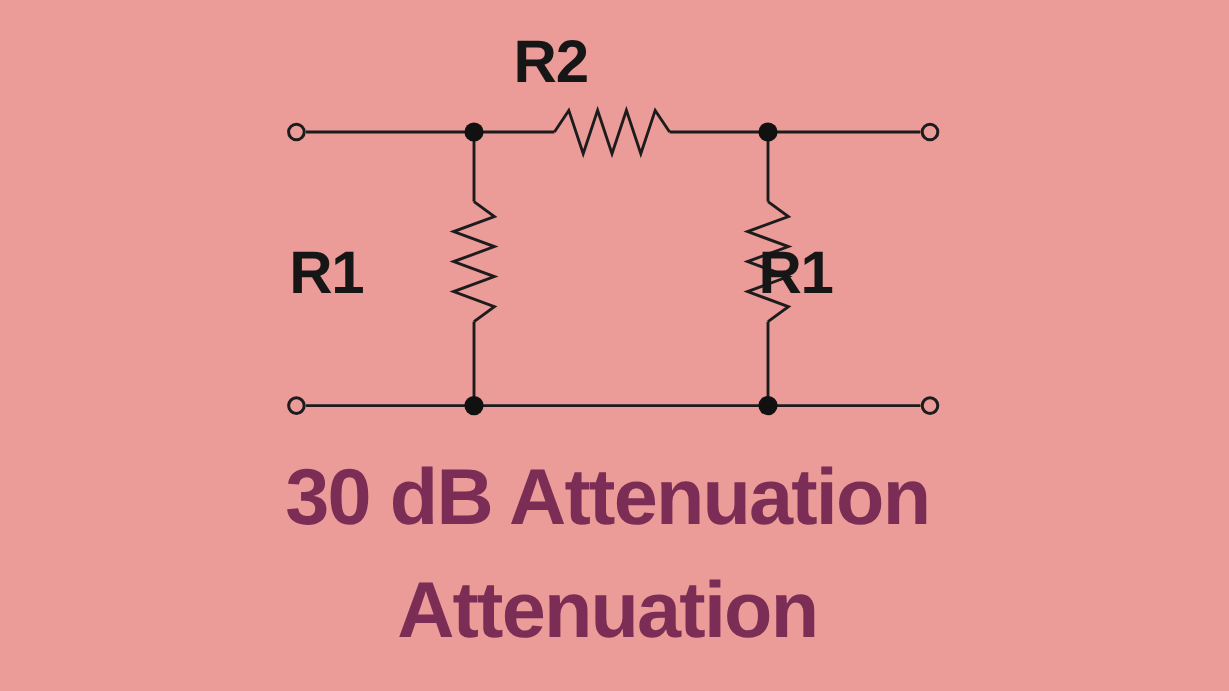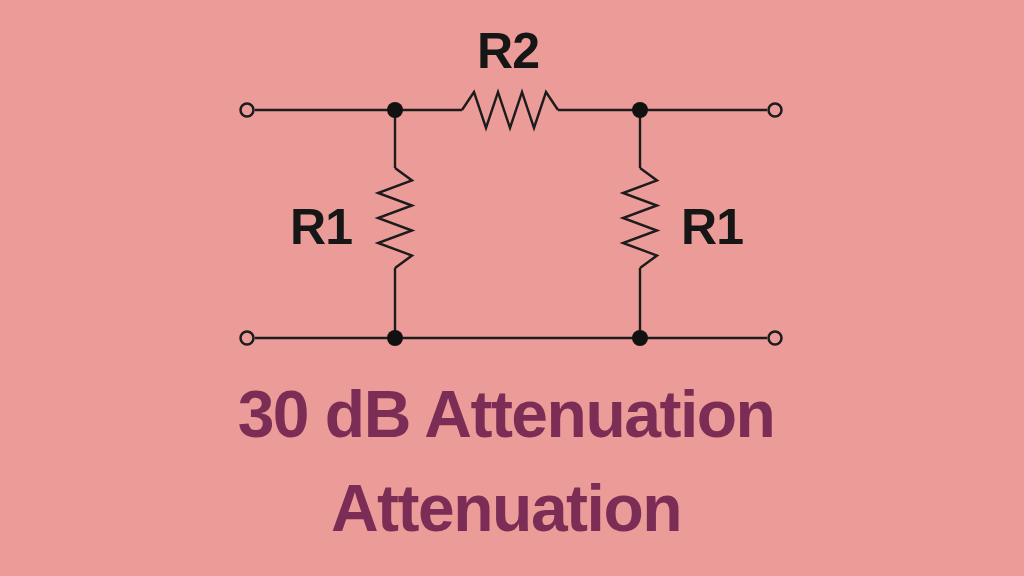--- a/index.html
+++ b/index.html
@@ -38,21 +38,20 @@
     stroke: #1c1c1c;
     stroke-width: 2.5;
   }
   .junction {
     fill: #111111;
     stroke: none;
   }
   .comp-label {
     position: absolute;
     width: 160px;
-    text-align: center;
     font-weight: bold;
     font-size: 50px;
     line-height: 50px;
     color: #161616;
     letter-spacing: -1px;
     white-space: nowrap;
   }
   .label-r2   { left: 428px; top: 26px;  }
   .label-r1-l { left: 241px; top: 202px; }
   .label-r1-r { left: 632px; top: 202px; }

